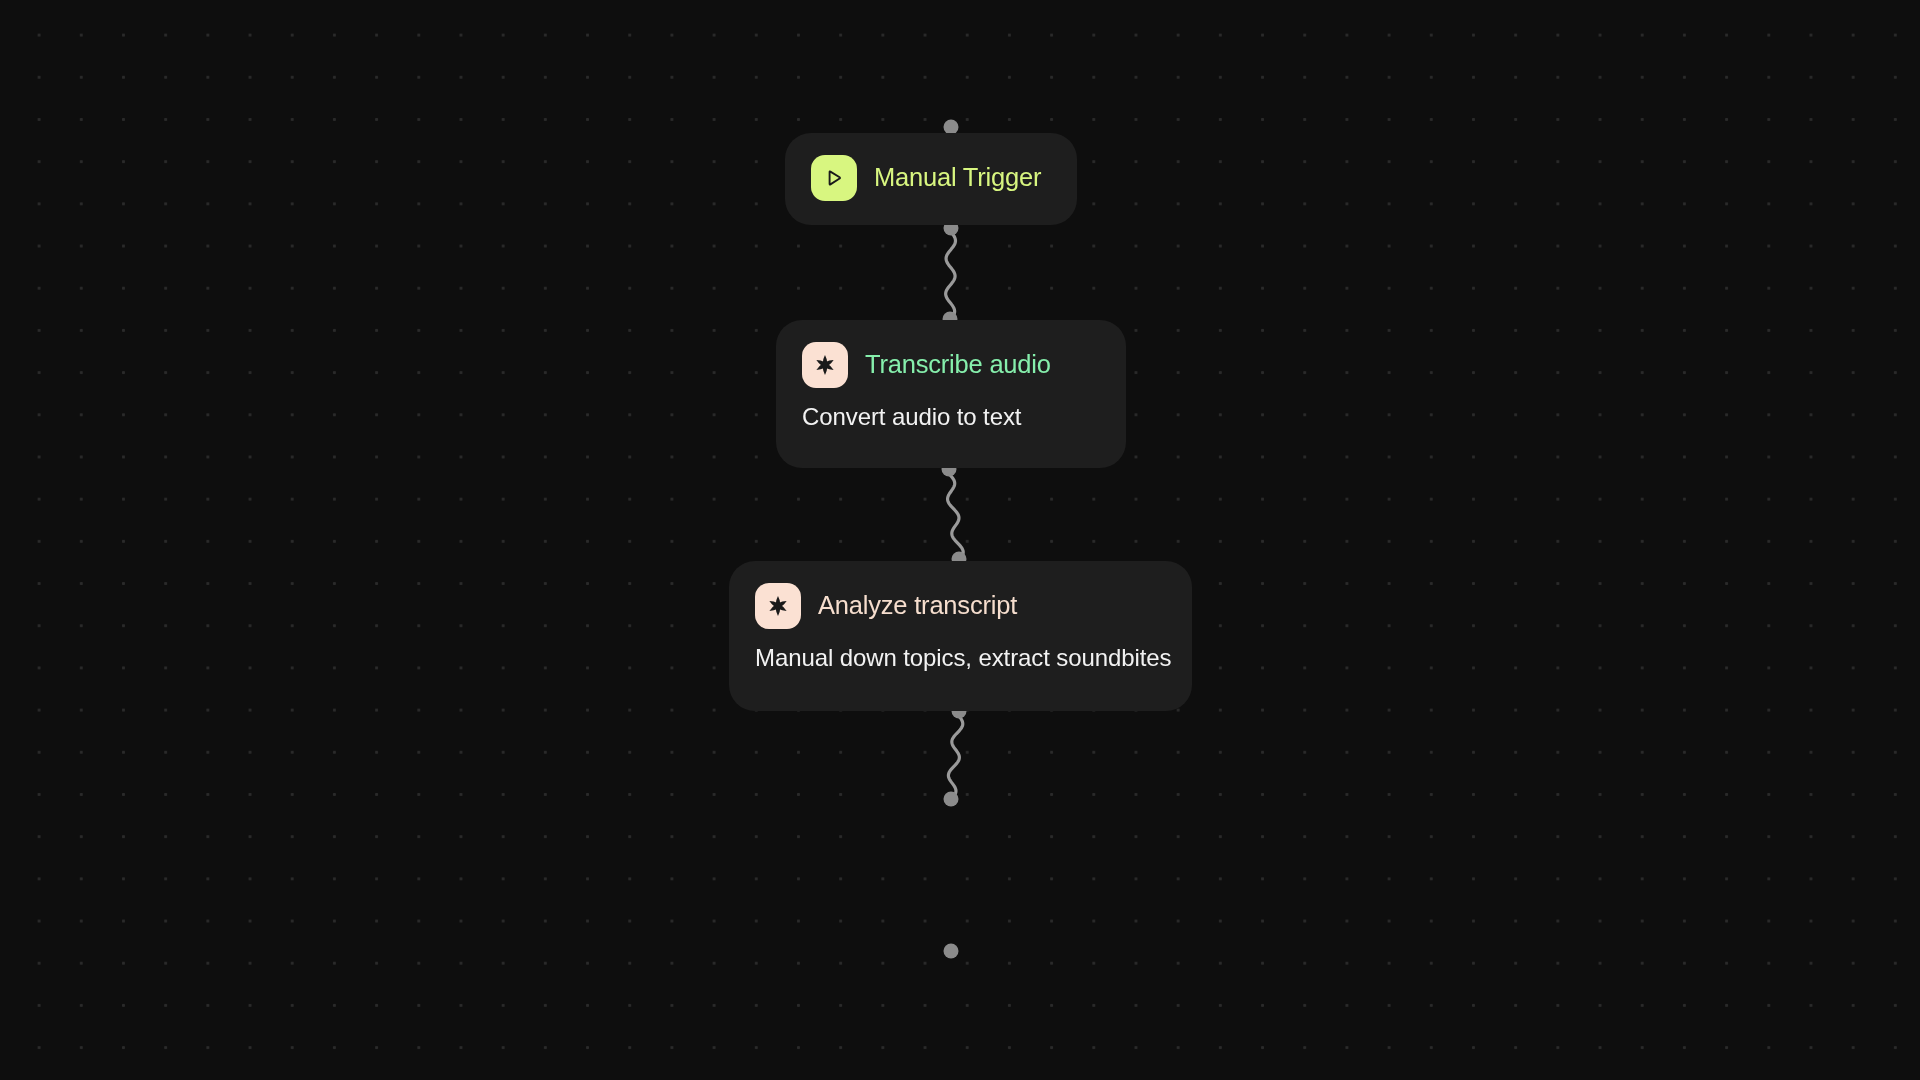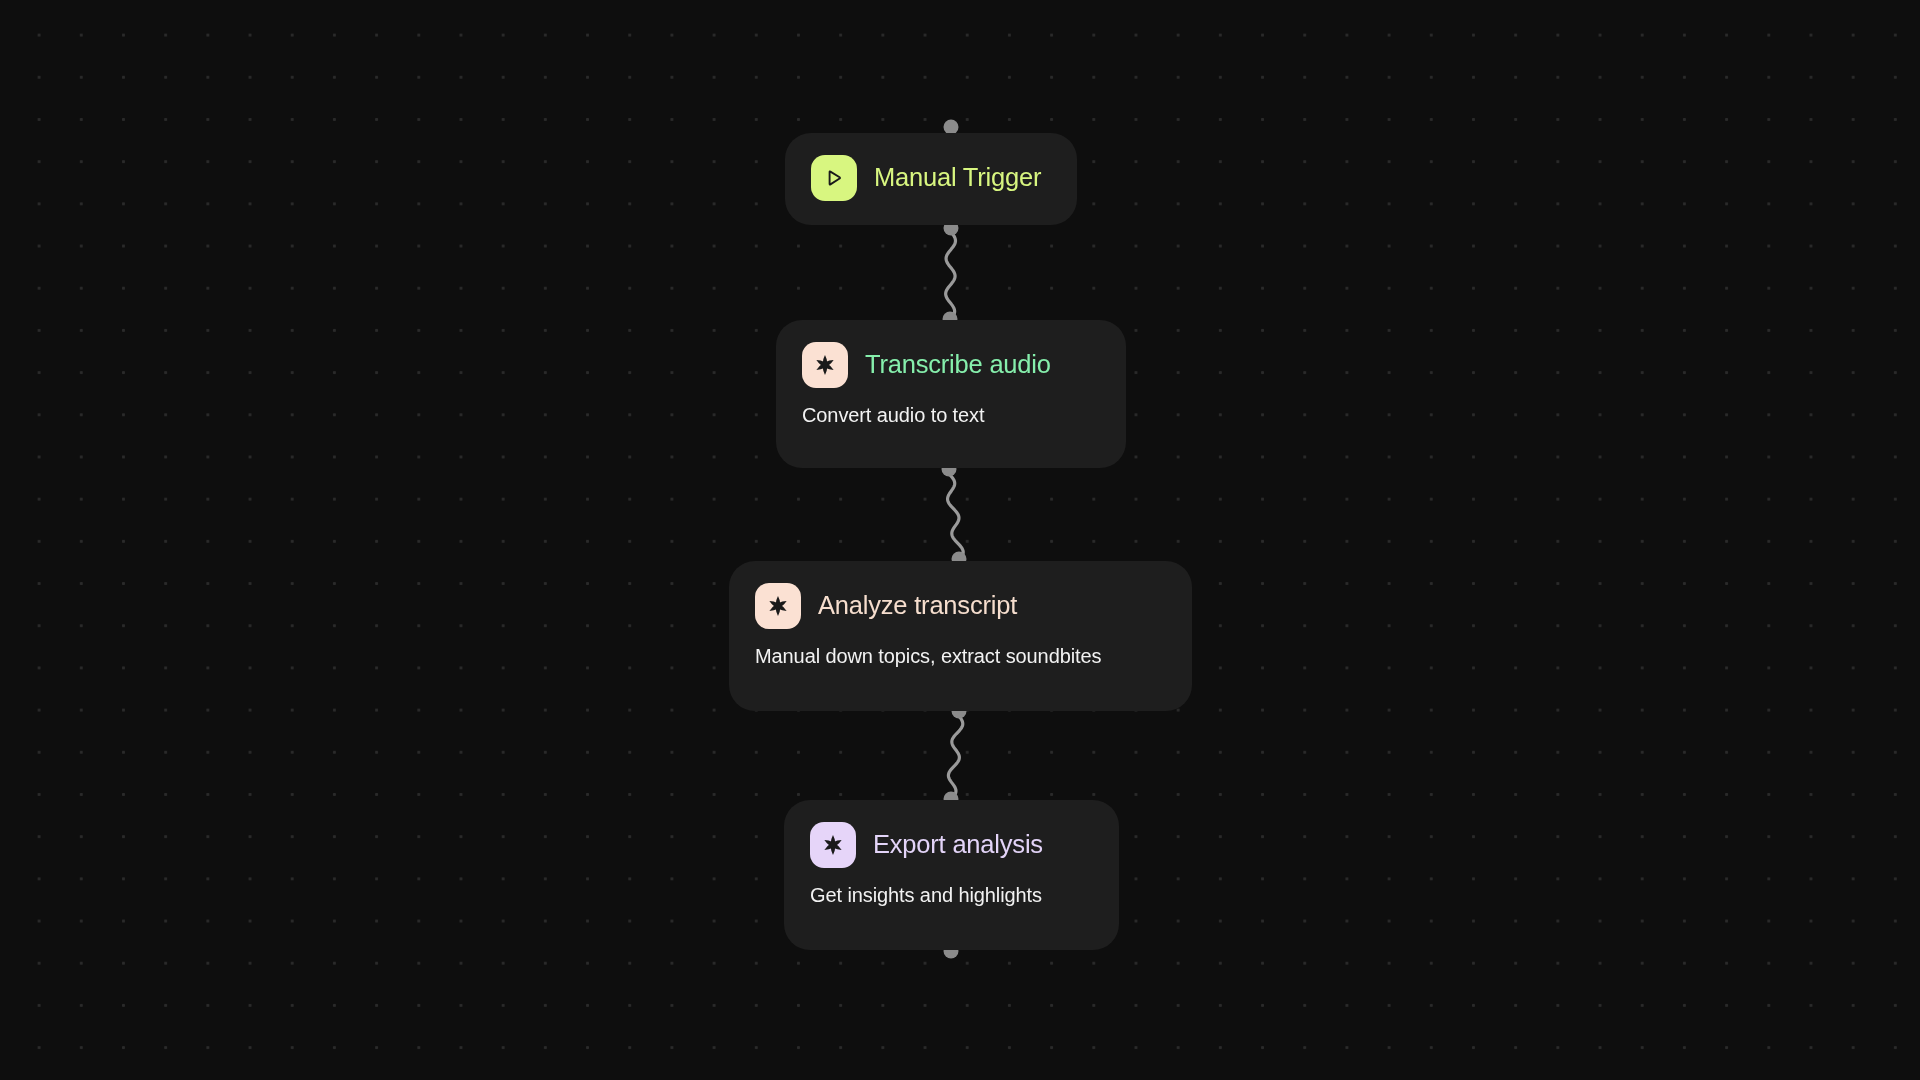--- a/index.html
+++ b/index.html
@@ -47,21 +47,21 @@
   }
   .node-icon svg { display:block; }
   .node-title {
     font-size:25.5px;
     font-weight:400;
     letter-spacing:-0.2px;
     white-space:nowrap;
     line-height:1;
   }
   .node-desc {
-    font-size:20px;
+    font-size:24px;
     font-weight:400;
     color:#f2f2f2;
     letter-spacing:-0.1px;
     white-space:nowrap;
     line-height:1.1;
   }
   .port {
     position:absolute;
     width:15px; height:15px;
     border-radius:50%;
@@ -184,55 +184,14 @@
                      Q 6.10 10.80
                        9.84 13.35 Z" fill="#1a1a1a"></path>
             <circle cx="12" cy="12" r="2.5" fill="#1a1a1a"></circle>
           </svg>
       </span>
       <span class="node-title title-peach" style="color: rgb(246, 222, 206);">Analyze transcript</span>
     </div>
     <div class="node-desc">Manual down topics, extract soundbites</div>
   </div>
 
-  <div class="node" id="node-3" style="left: 784px; top: 800px; width: 335px; height: 150px; background: rgb(30, 30, 30);">
-    <div class="node-head">
-      <span class="node-icon" id="icon-3" style="background: rgb(230, 213, 249);">
-        <svg width="26" height="26" viewBox="0 0 24 24" class="ast">
-            <path d="M 14.25 10.80
-                     Q 13.91 6.30
-                       12.00 2.80
-                     Q 10.09 6.30
-                       9.75 10.80 Z" fill="#1a1a1a"></path>
-            <path d="M 14.16 13.35
-                     Q 17.90 10.80
-                       19.97 7.40
-                     Q 15.98 7.49
-                       11.91 9.45 Z" fill="#1a1a1a"></path>
-            <path d="M 11.91 14.55
-                     Q 15.98 16.51
-                       19.97 16.60
-                     Q 17.90 13.20
-                       14.16 10.65 Z" fill="#1a1a1a"></path>
-            <path d="M 9.75 13.20
-                     Q 10.09 17.70
-                       12.00 21.20
-                     Q 13.91 17.70
-                       14.25 13.20 Z" fill="#1a1a1a"></path>
-            <path d="M 9.84 10.65
-                     Q 6.10 13.20
-                       4.03 16.60
-                     Q 8.02 16.51
-                       12.09 14.55 Z" fill="#1a1a1a"></path>
-            <path d="M 12.09 9.45
-                     Q 8.02 7.49
-                       4.03 7.40
-                     Q 6.10 10.80
-                       9.84 13.35 Z" fill="#1a1a1a"></path>
-            <circle cx="12" cy="12" r="2.5" fill="#1a1a1a"></circle>
-          </svg>
-      </span>
-      <span class="node-title title-purple" style="color: rgb(227, 212, 248);">Export analysis</span>
-    </div>
-    <div class="node-desc">Get insights and highlights</div>
-  </div>
 
 </div>
 
 </body></html>

